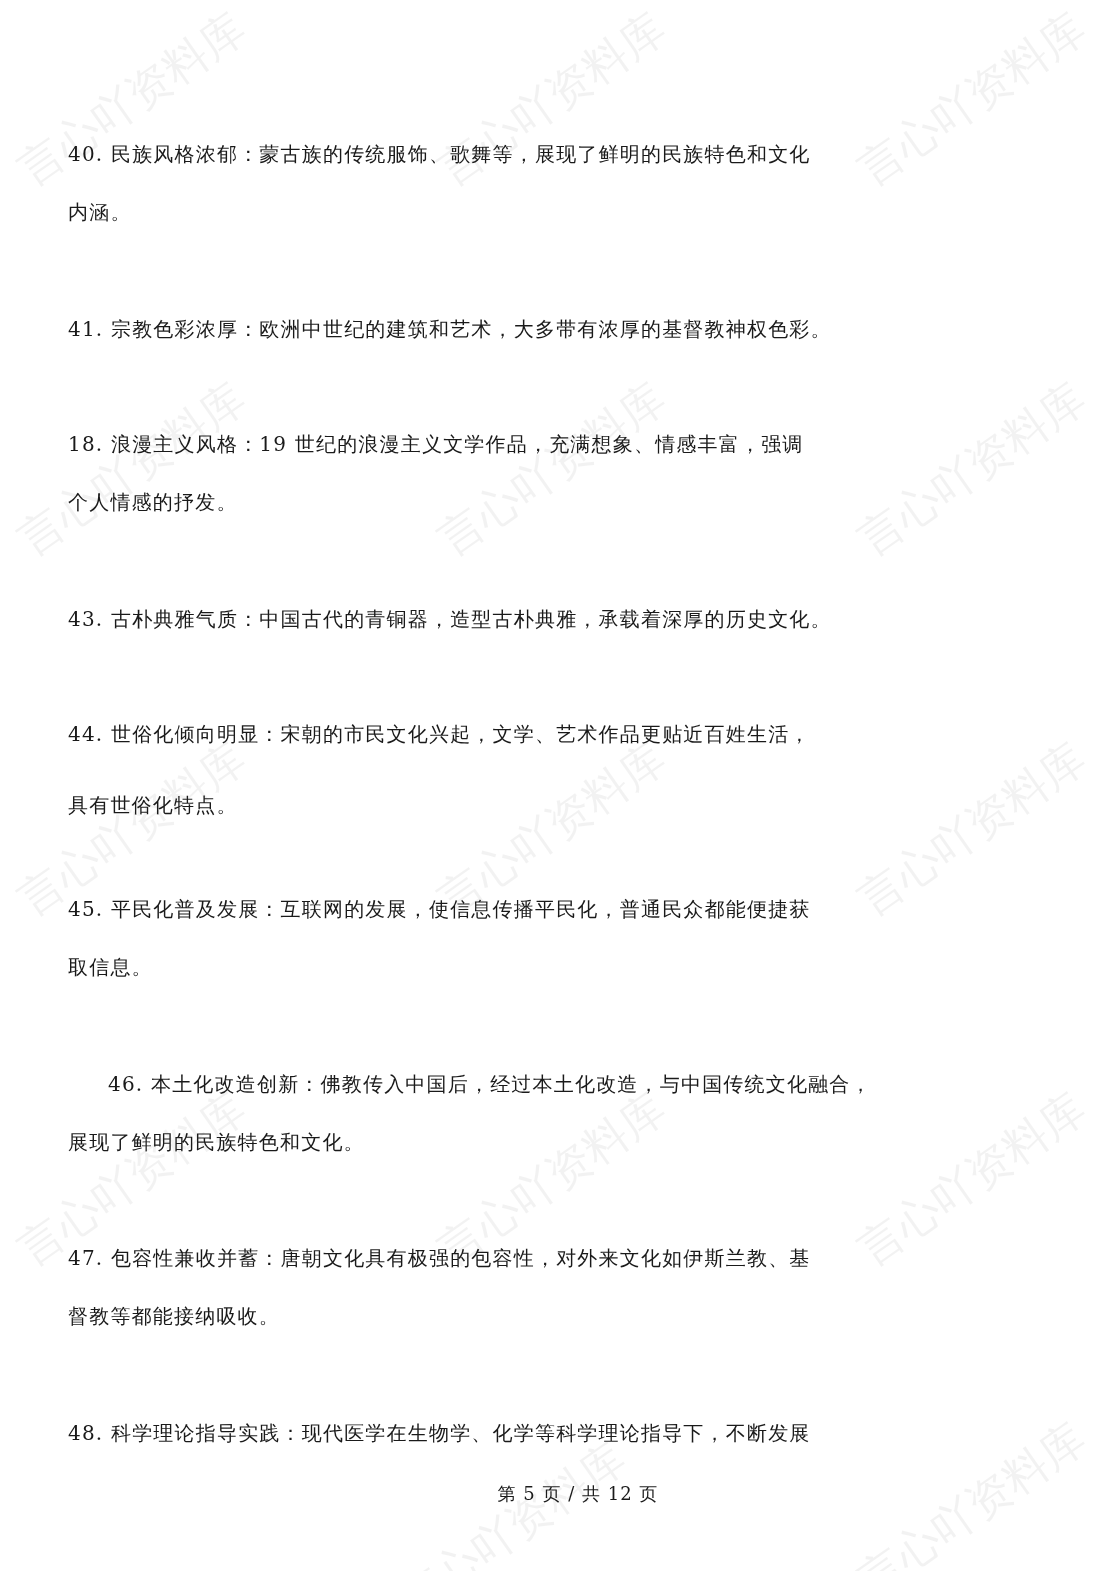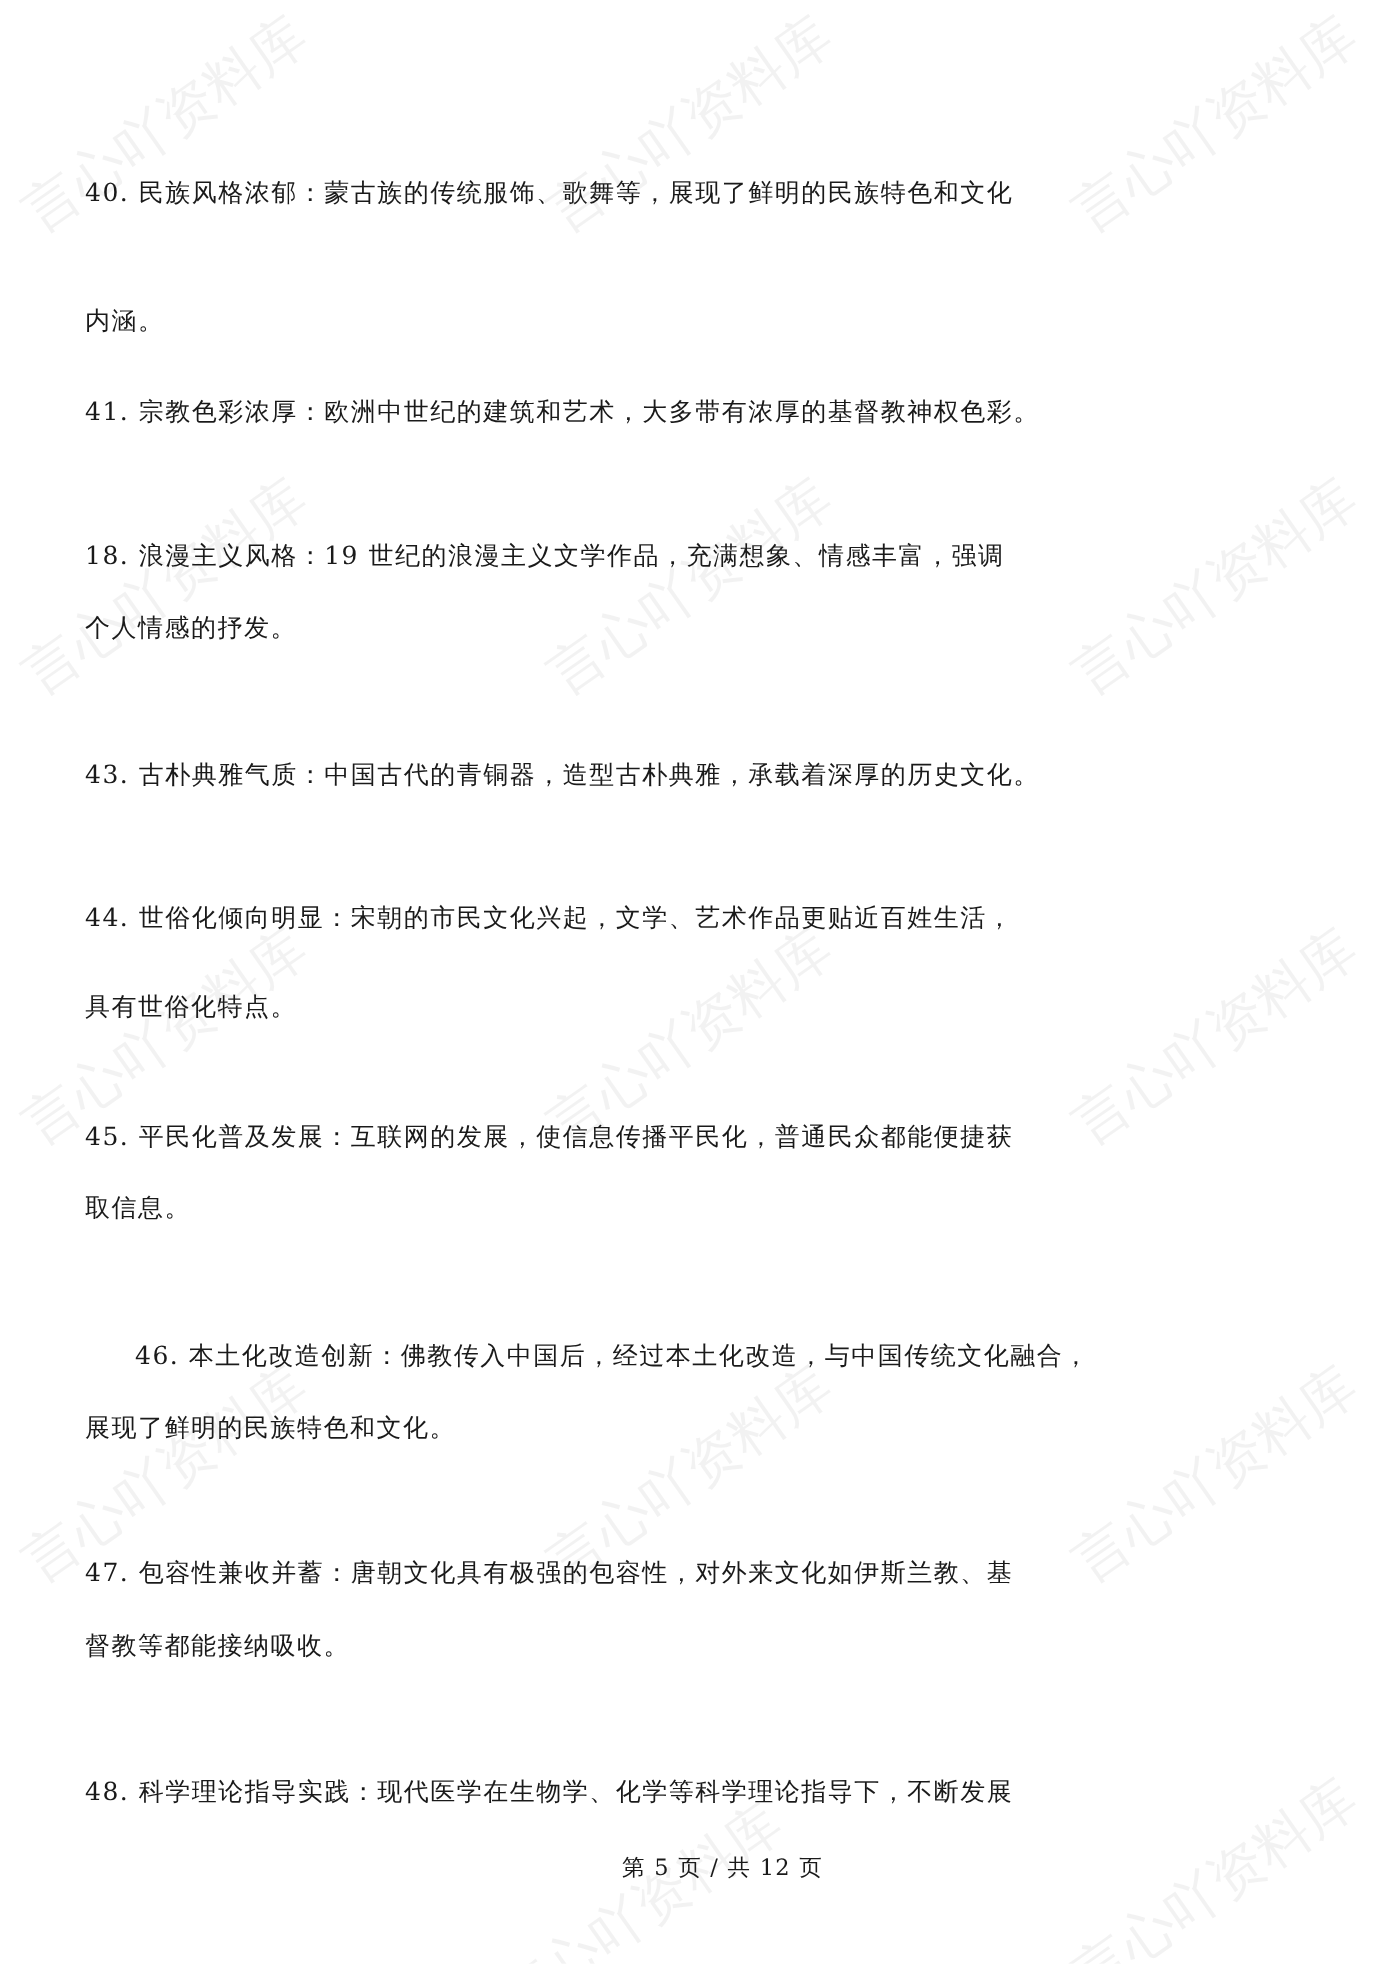--- a/index.html
+++ b/index.html
@@ -37,21 +37,21 @@
   <div class="watermark" style="left:840px; top:800px;">言心吖资料库</div>
   <div class="watermark" style="left:0px; top:1150px;">言心吖资料库</div>
   <div class="watermark" style="left:420px; top:1150px;">言心吖资料库</div>
   <div class="watermark" style="left:840px; top:1150px;">言心吖资料库</div>
   <div class="watermark" style="left:840px; top:1480px;">言心吖资料库</div>
   <div class="watermark" style="left:380px; top:1500px;">言心吖资料库</div>
 </div>
 
 <div>
   <div class="line" style="top:139px;">40. 民族风格浓郁：蒙古族的传统服饰、歌舞等，展现了鲜明的民族特色和文化</div>
-  <div class="line" style="top:197px;margin-top:44px;">内涵。</div>
+  <div class="line" style="top:197px;">内涵。</div>
 
   <div class="line" style="top:314px;">41. 宗教色彩浓厚：欧洲中世纪的建筑和艺术，大多带有浓厚的基督教神权色彩。</div>
 
   <div class="line" style="top:429px;">18. 浪漫主义风格：19 世纪的浪漫主义文学作品，充满想象、情感丰富，强调</div>
   <div class="line" style="top:487px;">个人情感的抒发。</div>
 
   <div class="line" style="top:604px;">43. 古朴典雅气质：中国古代的青铜器，造型古朴典雅，承载着深厚的历史文化。</div>
 
   <div class="line" style="top:719px;">44. 世俗化倾向明显：宋朝的市民文化兴起，文学、艺术作品更贴近百姓生活，</div>
   <div class="line" style="top:777px;margin-top:13px;">具有世俗化特点。</div>

